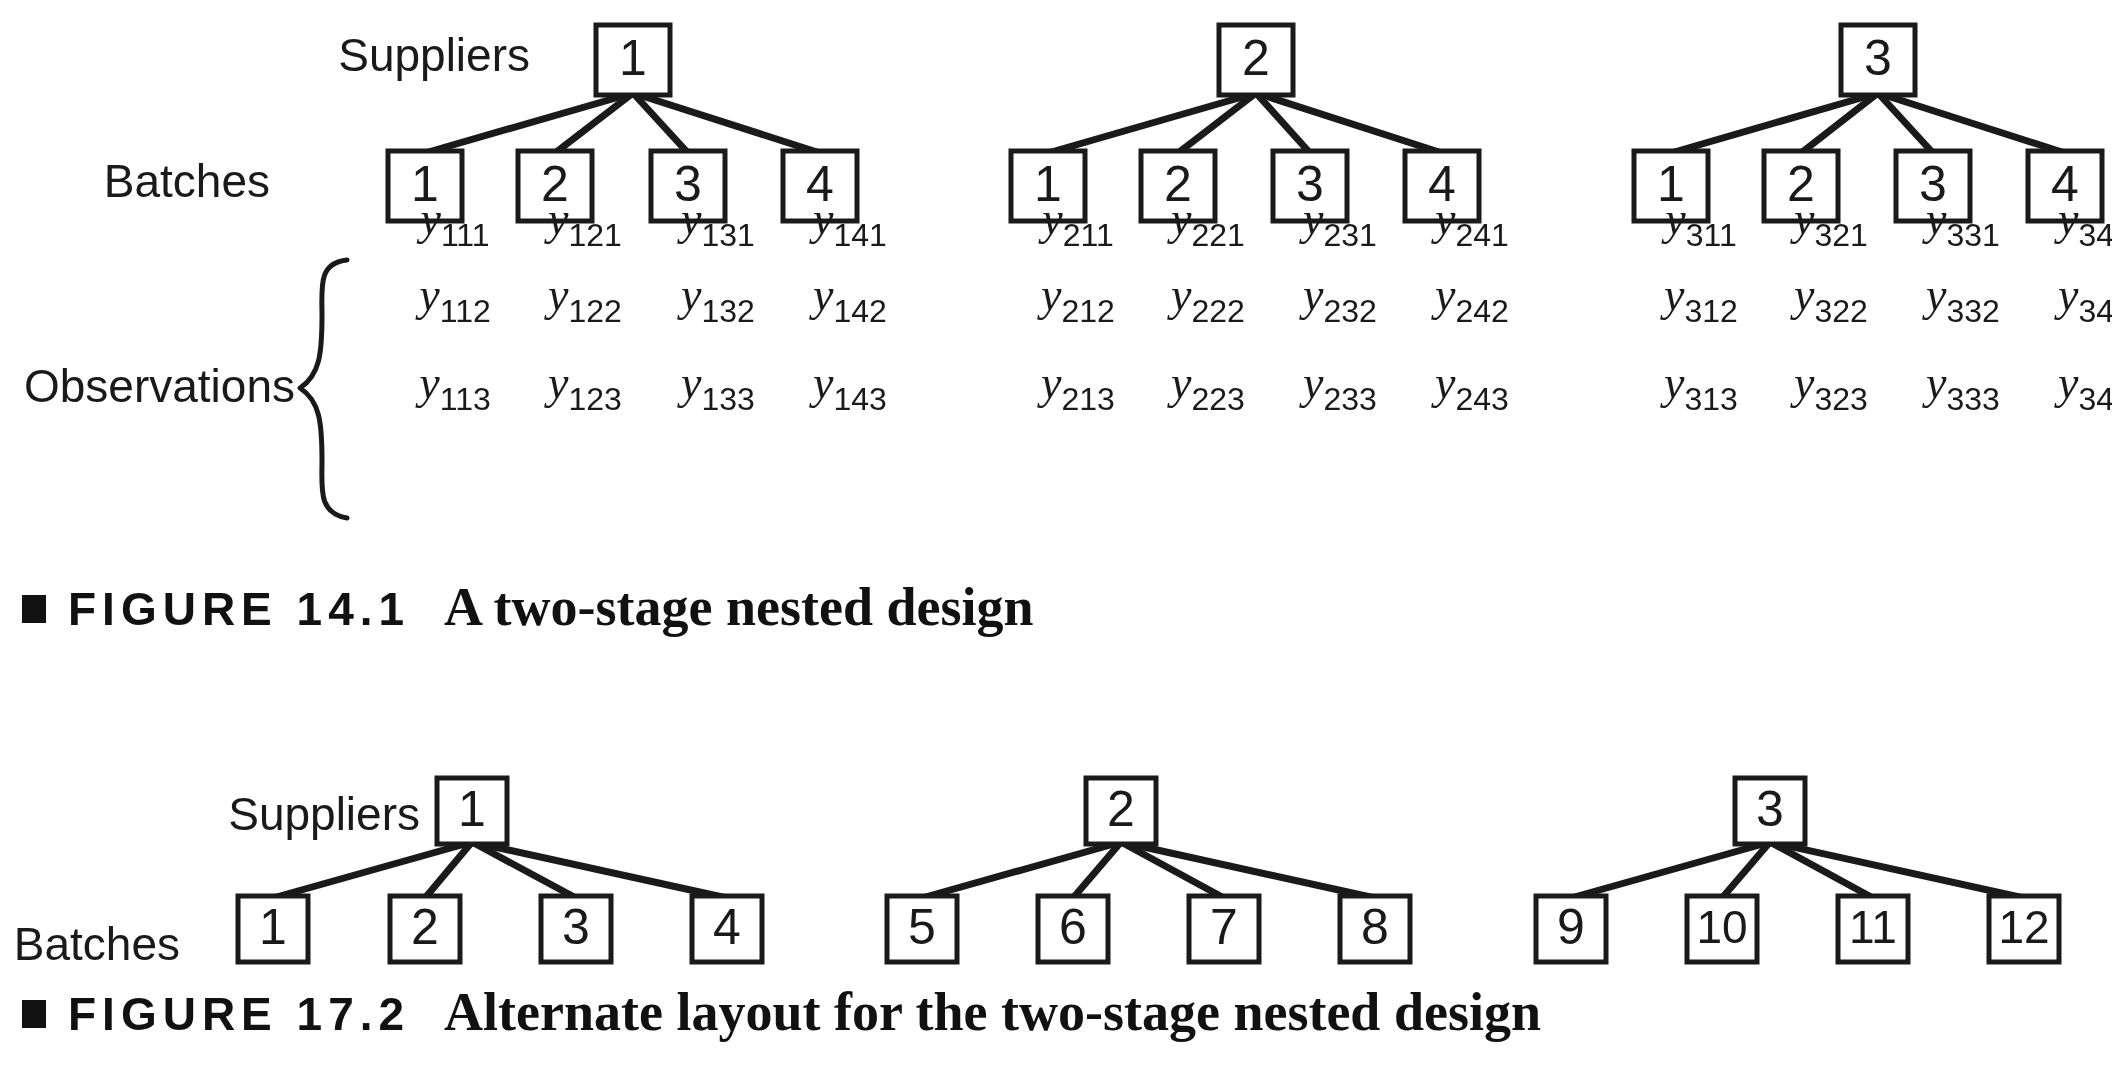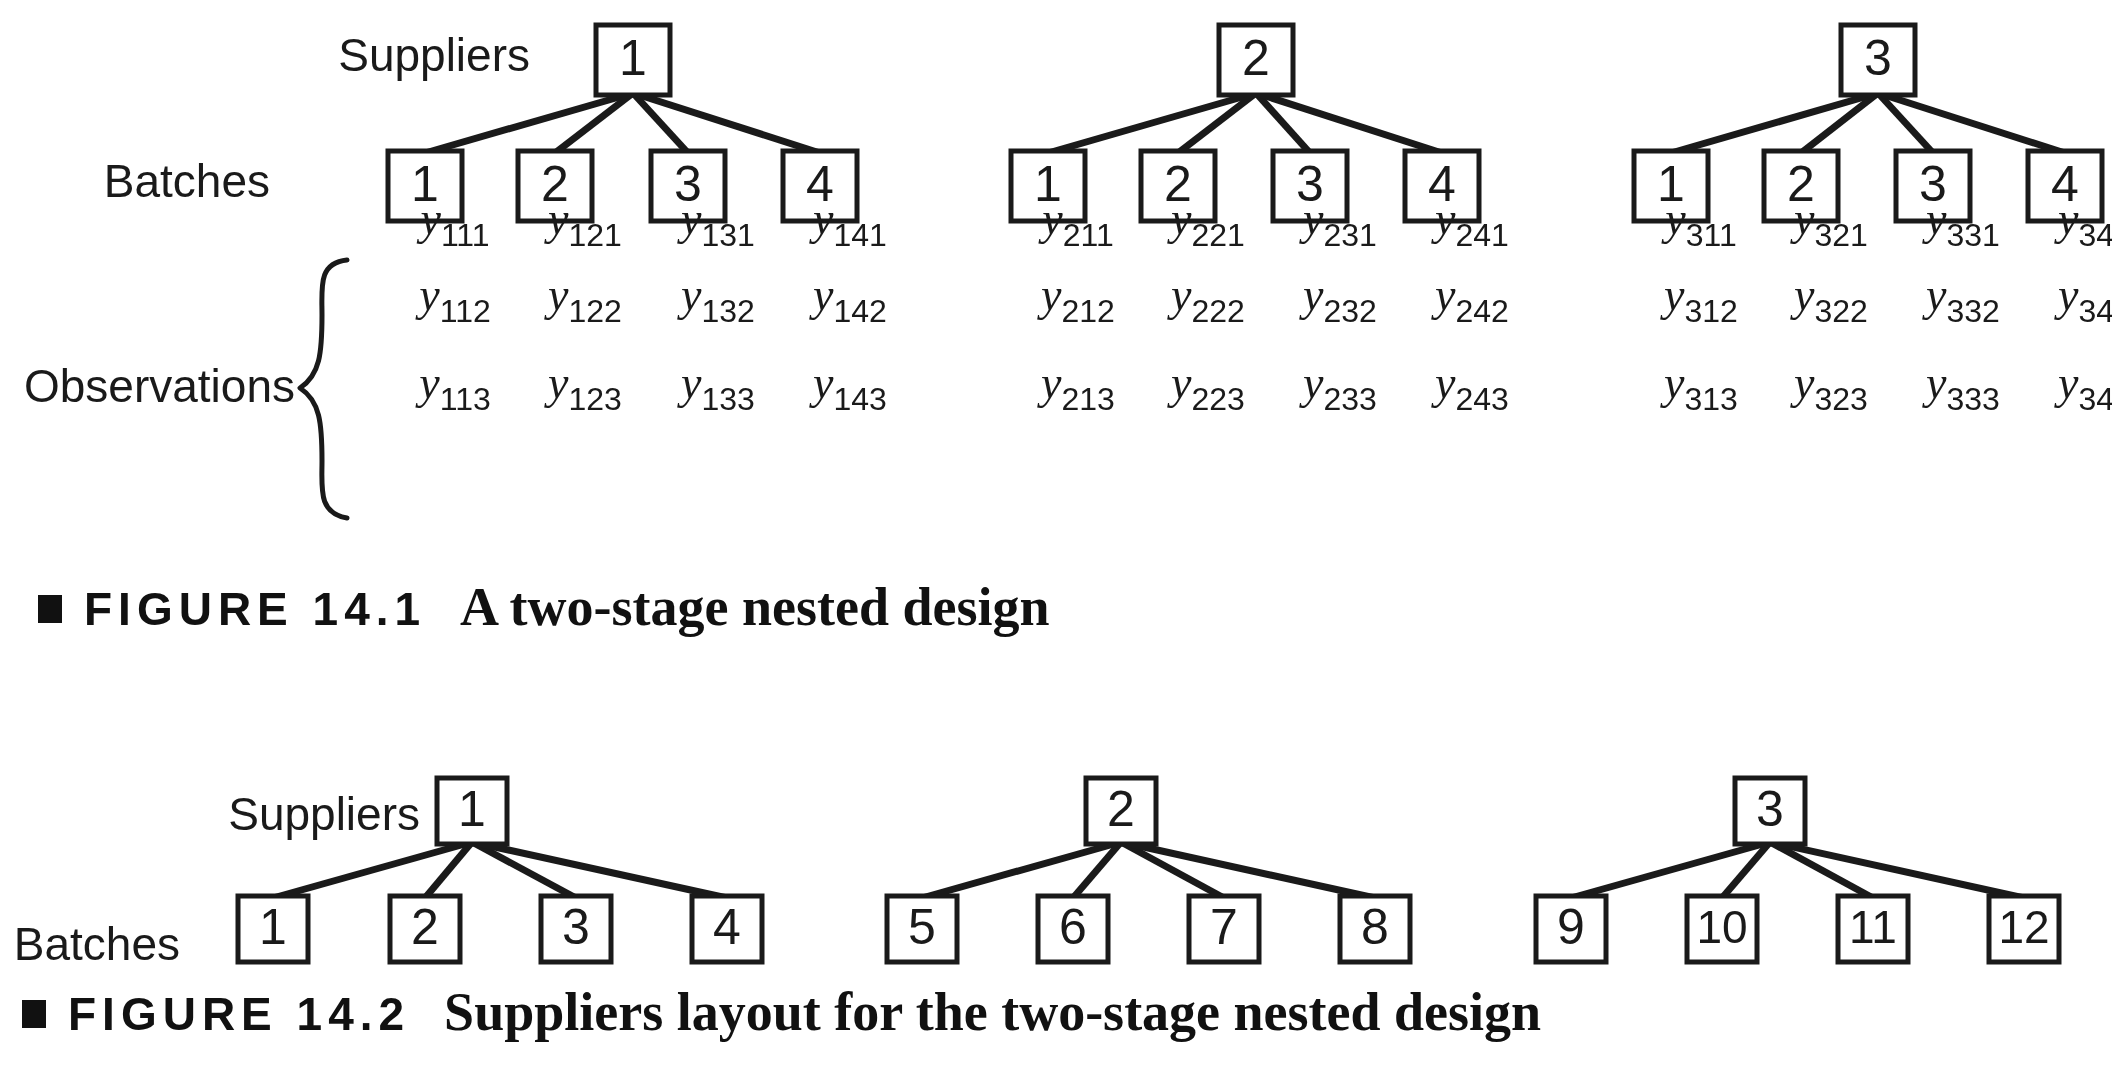--- a/index.html
+++ b/index.html
@@ -97,21 +97,21 @@
     font-size: 46px;
     letter-spacing: 6px;
     margin-right: 34px;
   }
   .caption .fig-title {
     font-family: "Liberation Serif", serif;
     font-weight: bold;
     font-size: 54px;
     letter-spacing: 0px;
   }
-  #caption-1 { top: 561px; margin-left: 16px; }
+  #caption-1 { top: 561px; }
   #caption-2 { top: 966px; }
 </style>
 </head>
 <body>
 
 <div id="stage">
 
   <svg class="figure-svg" id="svg-fig1" width="2112" height="545" viewBox="0 0 2112 545">
 
     <text class="row-label" id="f1-lbl-suppliers" x="530" y="44">Suppliers</text>
@@ -270,17 +270,17 @@
           <rect class="node-box" x="1838" y="128" width="70" height="66"></rect>
           <text class="box-num small" x="1873" y="163">11</text>
           <rect class="node-box" x="1989" y="128" width="70" height="66"></rect>
           <text class="box-num small" x="2024" y="163">12</text>
         </g>
       </g>
   </svg>
 
   <div class="caption" id="caption-2">
     <span class="sq"></span>
-    <span class="fig-label">FIGURE 14.2</span>
-    <span class="fig-title">Suppliers layout for the two-stage nested design</span>
+    <span class="fig-label">FIGURE 17.2</span>
+    <span class="fig-title">Alternate layout for the two-stage nested design</span>
   </div>
 
 </div>
 
 </body></html>

